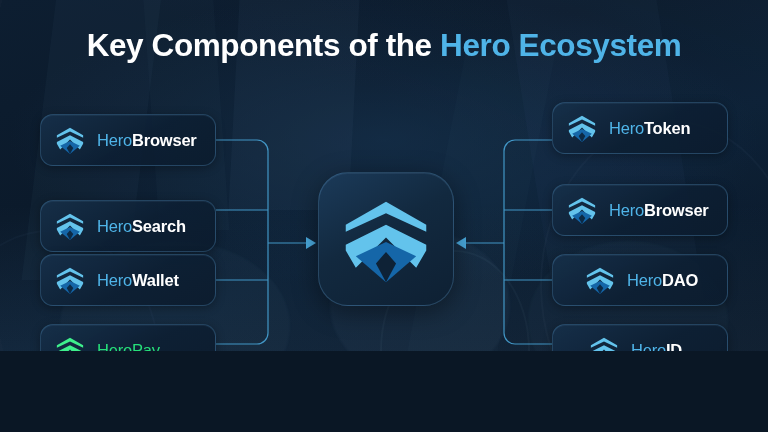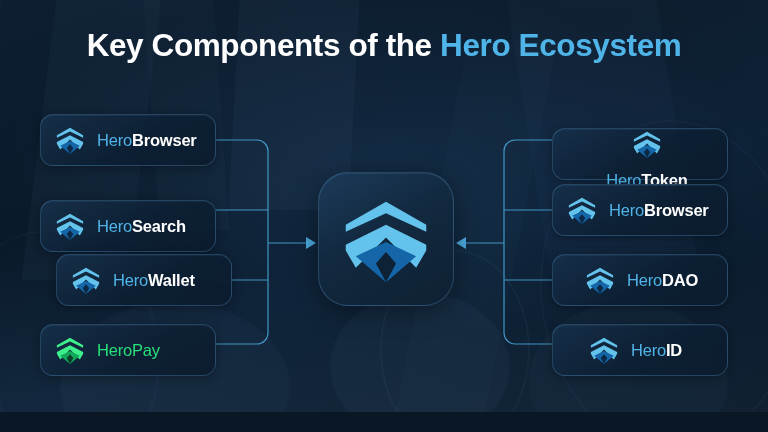--- a/index.html
+++ b/index.html
@@ -8,21 +8,21 @@
     width: 768px;
     height: 432px;
     overflow: hidden;
     background: #0a1725;
     font-family: "Liberation Sans", sans-serif;
   }
 
   .stage {
     position: relative;
     width: 768px;
-    height: 412px;
+    height: 351px;
     overflow: hidden;
     background:
       radial-gradient(ellipse 70% 60% at 50% 40%, rgba(25,55,85,0.55) 0%, rgba(12,30,48,0.0) 70%),
       linear-gradient(160deg, #0d1e31 0%, #0b1a2b 35%, #0c2035 60%, #0a1828 100%);
   }
 
   
   .bg-texture {
     position: absolute;
     inset: 0;
@@ -100,23 +100,23 @@
     letter-spacing: -0.2px;
     white-space: nowrap;
   }
   .card-label .p1 { color: #4fb4e8; font-weight: 500; }
   .card-label .p2 { color: #ffffff; font-weight: 700; }
   .card.green .card-label .p1 { color: #26e07a; font-weight: 500; }
   .card.green .card-label .p2 { color: #26e07a; font-weight: 400; }
 
   .l1 { left: 40px;  top: 114px; }
   .l2 { left: 40px;  top: 184px; margin-top: 16px; }
-  .l3 { left: 56px;  top: 254px; }
+  .l3 { left: 40px;  top: 254px; }
   .l4 { left: 40px;  top: 324px; }
-  .r1 { left: 552px; top: 128px; flex-direction: column; }
+  .r1 { left: 552px; top: 102px; }
   .r2 { left: 552px; top: 184px; }
   .r3 { left: 552px; top: 254px; padding-left: 32px; }
   .r4 { left: 552px; top: 324px; padding-left: 36px; }
 
   
   .shield { width: 30px; height: 30px; flex: 0 0 30px; display: block; }
 
   
   .center-card {
     position: absolute;

